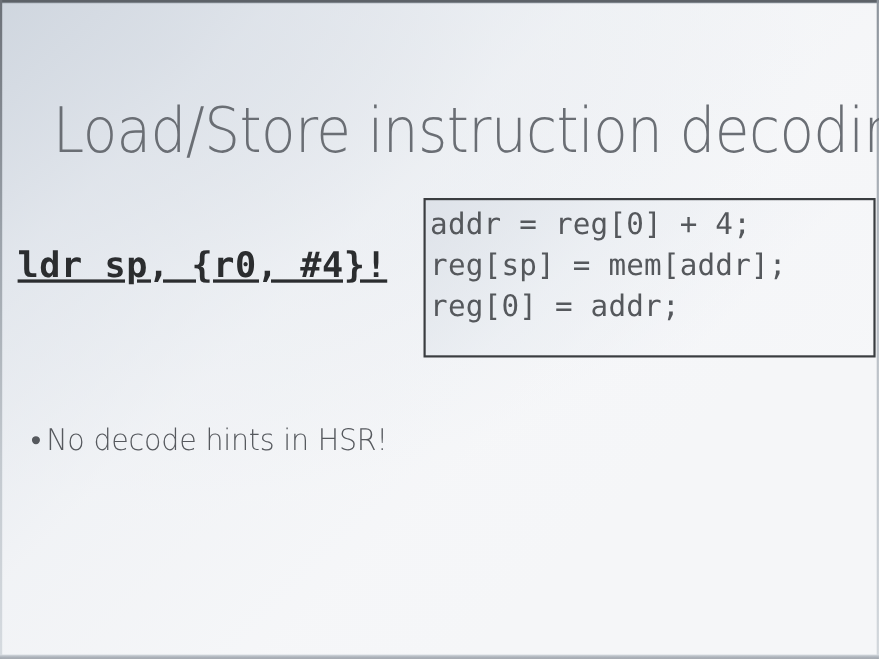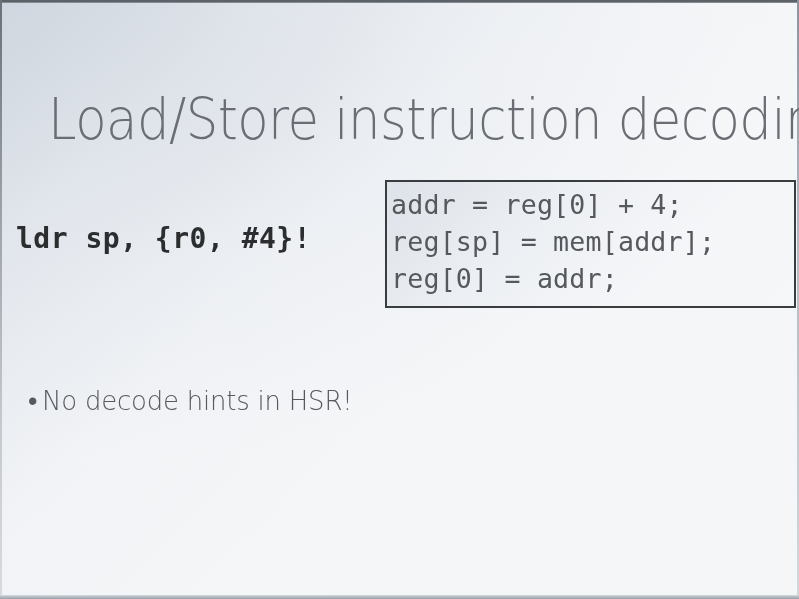--- a/index.html
+++ b/index.html
@@ -67,34 +67,35 @@
     transform-origin: left center;
     white-space: nowrap;
   }
 
   
   #instruction {
     position: absolute;
     left: 16px;
     top: 222px;
     font-family: "DejaVu Sans Mono", monospace;
-    font-size: 28px;
+    font-size: 32px;
     font-weight: bold;
     letter-spacing: 0.5px;
     color: #2b2d2f;
     white-space: pre;
+    text-decoration: underline;
   }
 
   
   #code-box {
     position: absolute;
     left: 385px;
     top: 180px;
     width: 411px;
-    height: 128px;
+    height: 145px;
     box-sizing: border-box;
     border: 2px solid #3a3d40;
     background: linear-gradient(135deg,
         rgba(219,224,231,0.85) 0%,
         rgba(232,236,241,0.6) 35%,
         rgba(245,246,249,0.3) 70%,
         rgba(252,253,254,0.1) 100%);
     padding: 4px 0 4px 4px;
     overflow: hidden;
   }

